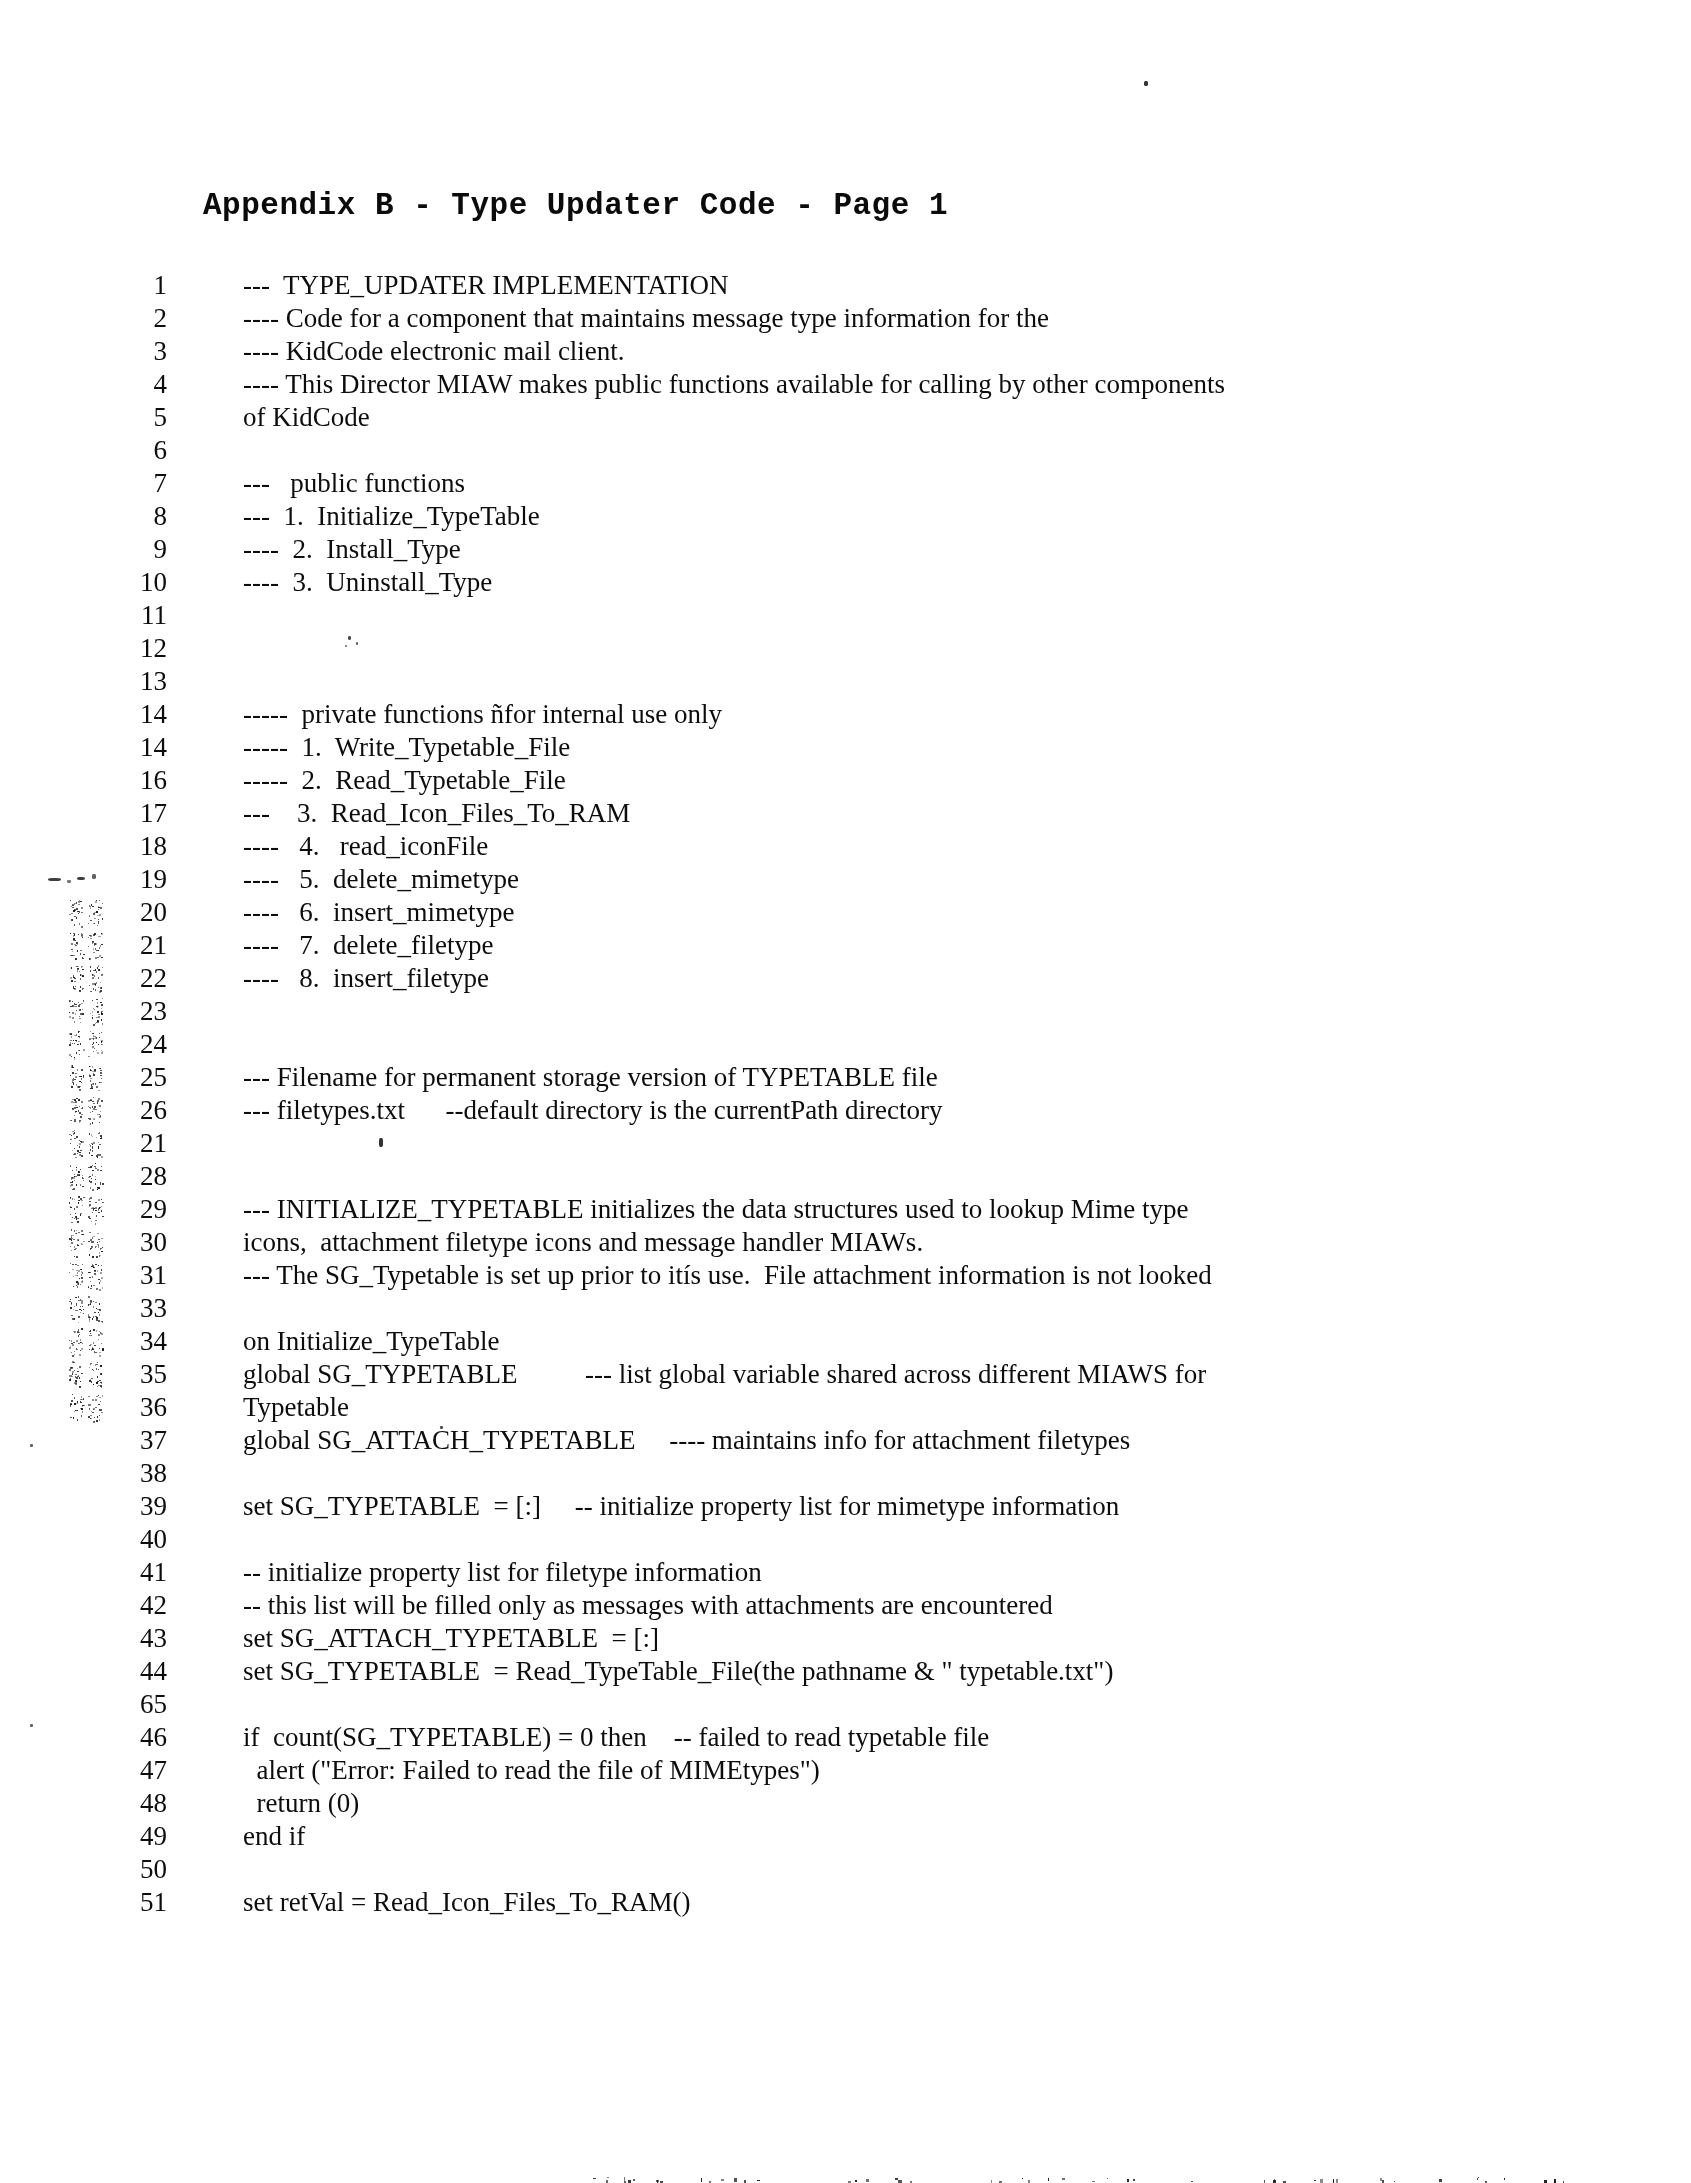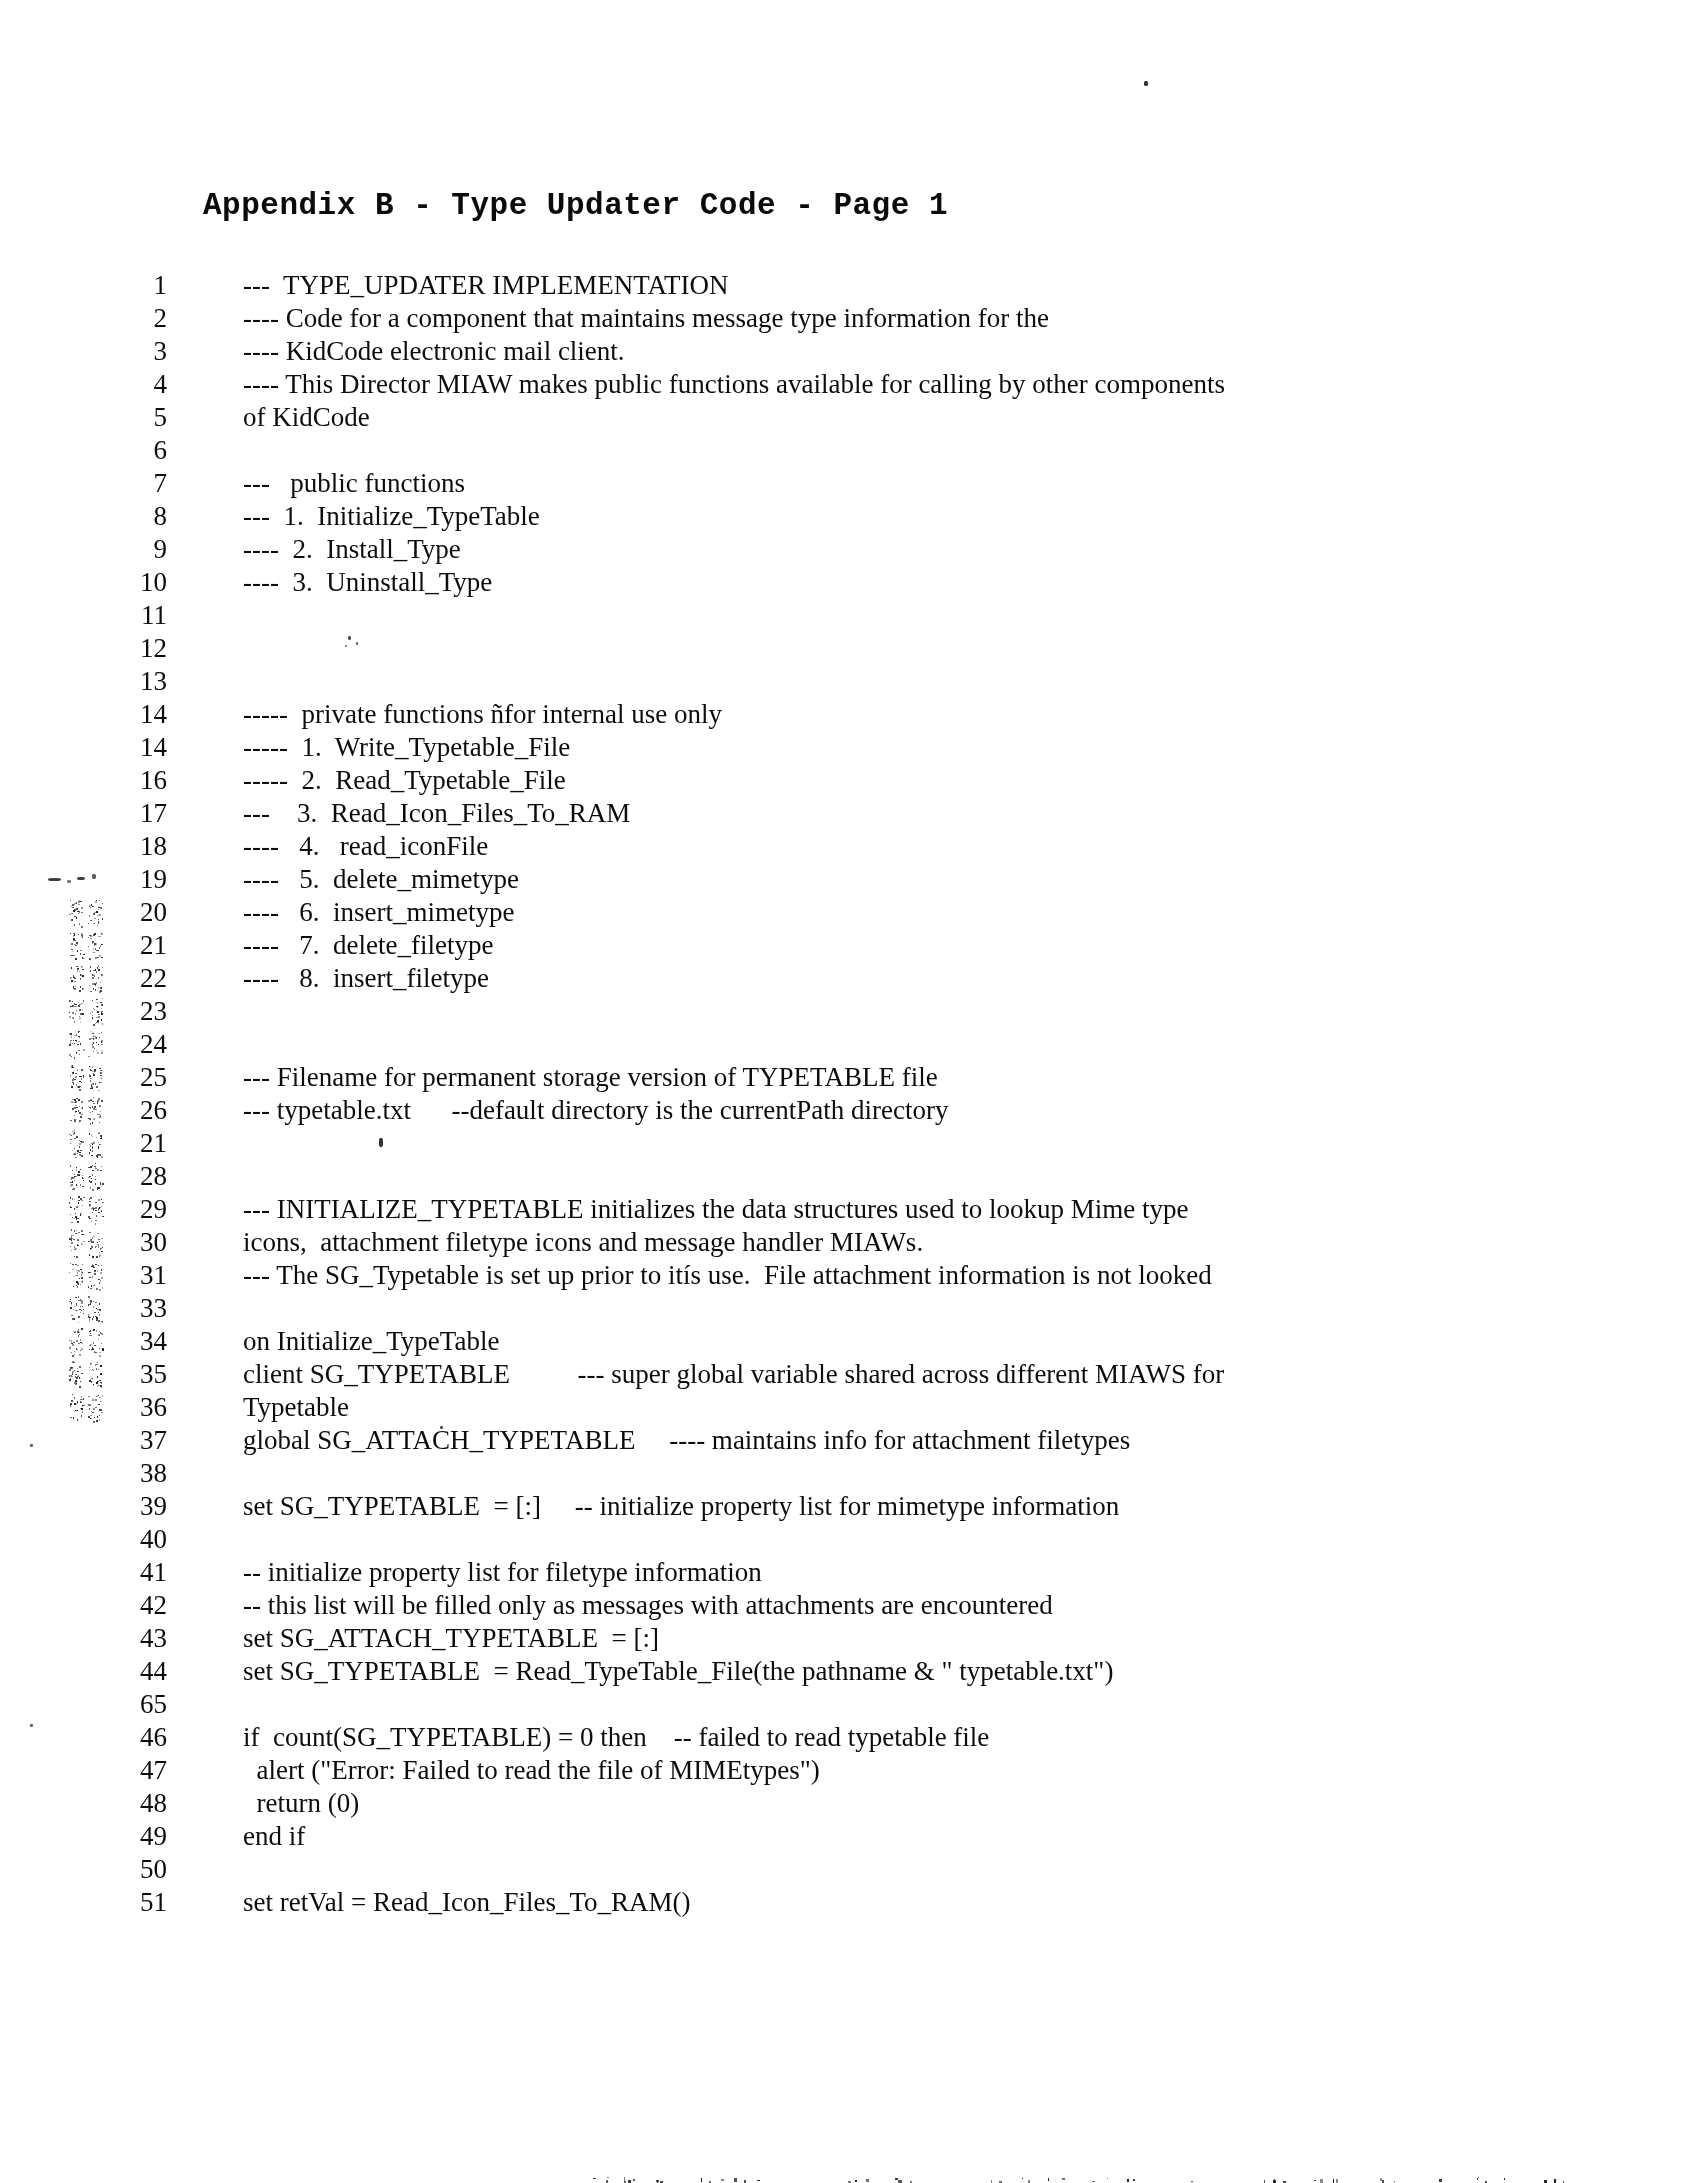--- a/index.html
+++ b/index.html
@@ -85,29 +85,29 @@
       <div class="row"><span class="ln">16</span><span class="code">-----  2.  Read_Typetable_File</span></div>
       <div class="row"><span class="ln">17</span><span class="code">---    3.  Read_Icon_Files_To_RAM</span></div>
       <div class="row"><span class="ln">18</span><span class="code">----   4.   read_iconFile</span></div>
       <div class="row"><span class="ln">19</span><span class="code">----   5.  delete_mimetype</span></div>
       <div class="row"><span class="ln">20</span><span class="code">----   6.  insert_mimetype</span></div>
       <div class="row"><span class="ln">21</span><span class="code">----   7.  delete_filetype</span></div>
       <div class="row"><span class="ln">22</span><span class="code">----   8.  insert_filetype</span></div>
       <div class="row"><span class="ln">23</span><span class="code"></span></div>
       <div class="row"><span class="ln">24</span><span class="code"></span></div>
       <div class="row"><span class="ln">25</span><span class="code">--- Filename for permanent storage version of TYPETABLE file</span></div>
-      <div class="row"><span class="ln">26</span><span class="code">--- typetable.txt      --default directory is the currentPath directory</span></div>
+      <div class="row"><span class="ln">26</span><span class="code">--- filetypes.txt      --default directory is the currentPath directory</span></div>
       <div class="row"><span class="ln">21</span><span class="code"></span></div>
       <div class="row"><span class="ln">28</span><span class="code"></span></div>
       <div class="row"><span class="ln">29</span><span class="code">--- INITIALIZE_TYPETABLE initializes the data structures used to lookup Mime type</span></div>
       <div class="row"><span class="ln">30</span><span class="code">icons,  attachment filetype icons and message handler MIAWs.</span></div>
       <div class="row"><span class="ln">31</span><span class="code">--- The SG_Typetable is set up prior to itís use.  File attachment information is not looked</span></div>
       <div class="row"><span class="ln">33</span><span class="code"></span></div>
       <div class="row"><span class="ln">34</span><span class="code">on Initialize_TypeTable</span></div>
-      <div class="row"><span class="ln">35</span><span class="code">client SG_TYPETABLE          --- super global variable shared across different MIAWS for</span></div>
+      <div class="row"><span class="ln">35</span><span class="code">global SG_TYPETABLE          --- list global variable shared across different MIAWS for</span></div>
       <div class="row"><span class="ln">36</span><span class="code">Typetable</span></div>
       <div class="row"><span class="ln">37</span><span class="code">global SG_ATTACH_TYPETABLE     ---- maintains info for attachment filetypes</span></div>
       <div class="row"><span class="ln">38</span><span class="code"></span></div>
       <div class="row"><span class="ln">39</span><span class="code">set SG_TYPETABLE  = [:]     -- initialize property list for mimetype information</span></div>
       <div class="row"><span class="ln">40</span><span class="code"></span></div>
       <div class="row"><span class="ln">41</span><span class="code">-- initialize property list for filetype information</span></div>
       <div class="row"><span class="ln">42</span><span class="code">-- this list will be filled only as messages with attachments are encountered</span></div>
       <div class="row"><span class="ln">43</span><span class="code">set SG_ATTACH_TYPETABLE  = [:]</span></div>
       <div class="row"><span class="ln">44</span><span class="code">set SG_TYPETABLE  = Read_TypeTable_File(the pathname &amp; " typetable.txt")</span></div>
       <div class="row"><span class="ln">65</span><span class="code"></span></div>

